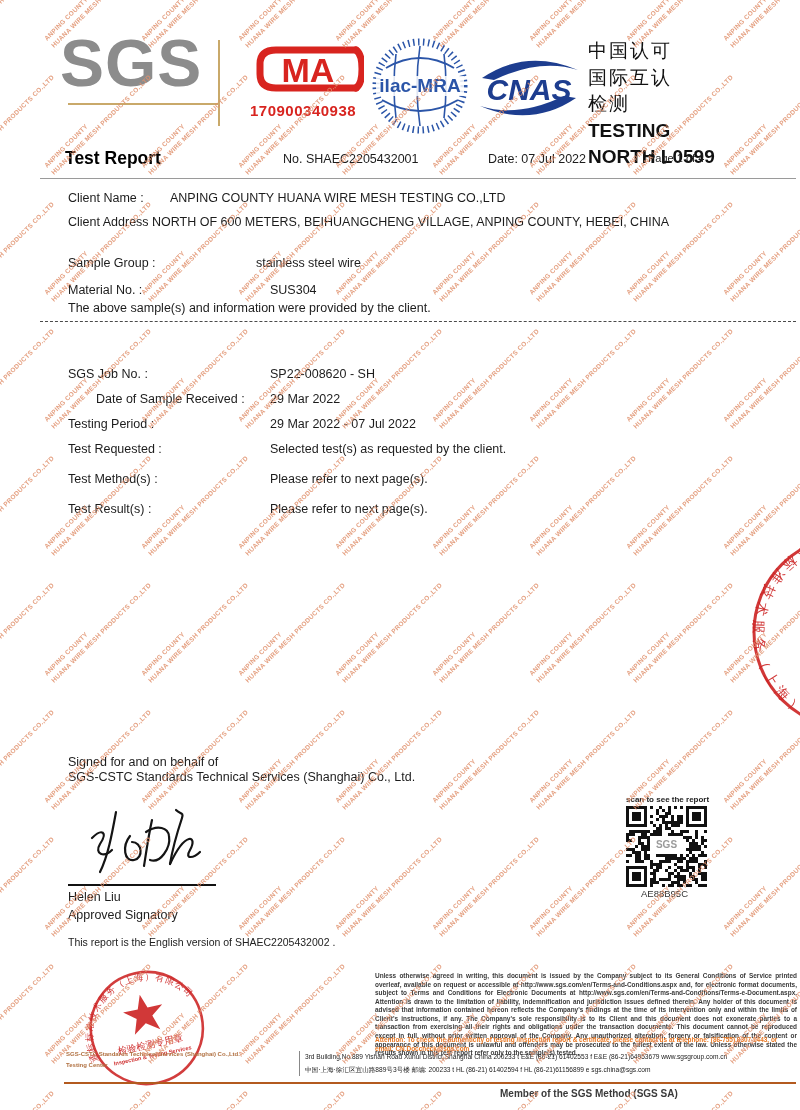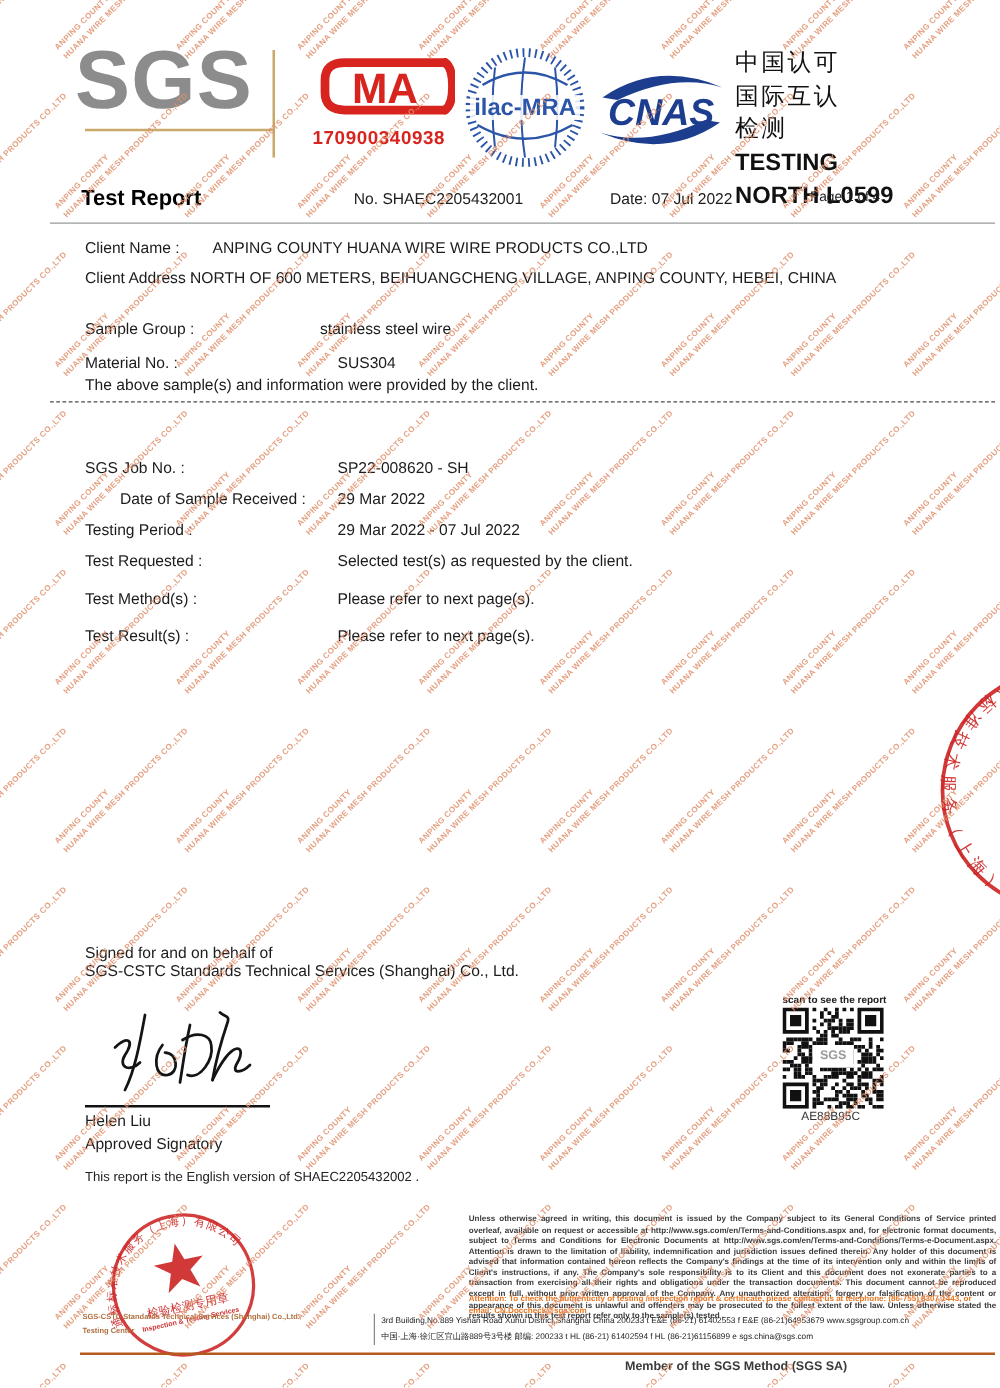--- a/index.html
+++ b/index.html
@@ -96,21 +96,21 @@
     <div class="b">NORTH L0599</div>
   </div>
 
   <div class="title">Test Report</div>
   <div class="t-no">No. SHAEC2205432001</div>
   <div class="t-date">Date: 07 Jul 2022</div>
   <div class="t-page">Page 1 of 4</div>
   <div class="head-rule"></div>
 
   <div class="lbl" style="left:68px;top:191px;">Client Name :</div>
-  <div class="val" style="left:170px;top:191px;">ANPING COUNTY HUANA WIRE WIRE PRODUCTS CO.,LTD</div>
+  <div class="val" style="left:170px;top:191px;">ANPING COUNTY HUANA WIRE MESH TESTING CO.,LTD</div>
   <div class="lbl" style="left:68px;top:215px;">Client Address :</div>
   <div class="val" style="left:152px;top:215px;">NORTH OF 600 METERS, BEIHUANGCHENG VILLAGE, ANPING COUNTY, HEBEI, CHINA</div>
 
   <div class="lbl" style="left:68px;top:256px;">Sample Group :</div>
   <div class="val" style="left:256px;top:256px;">stainless steel wire</div>
   <div class="lbl" style="left:68px;top:283px;">Material No. :</div>
   <div class="val" style="left:270px;top:283px;">SUS304</div>
   <div class="val" style="left:68px;top:301px;text-align:center;">The above sample(s) and information were provided by the client.</div>
   <div class="dashed"></div>
 

